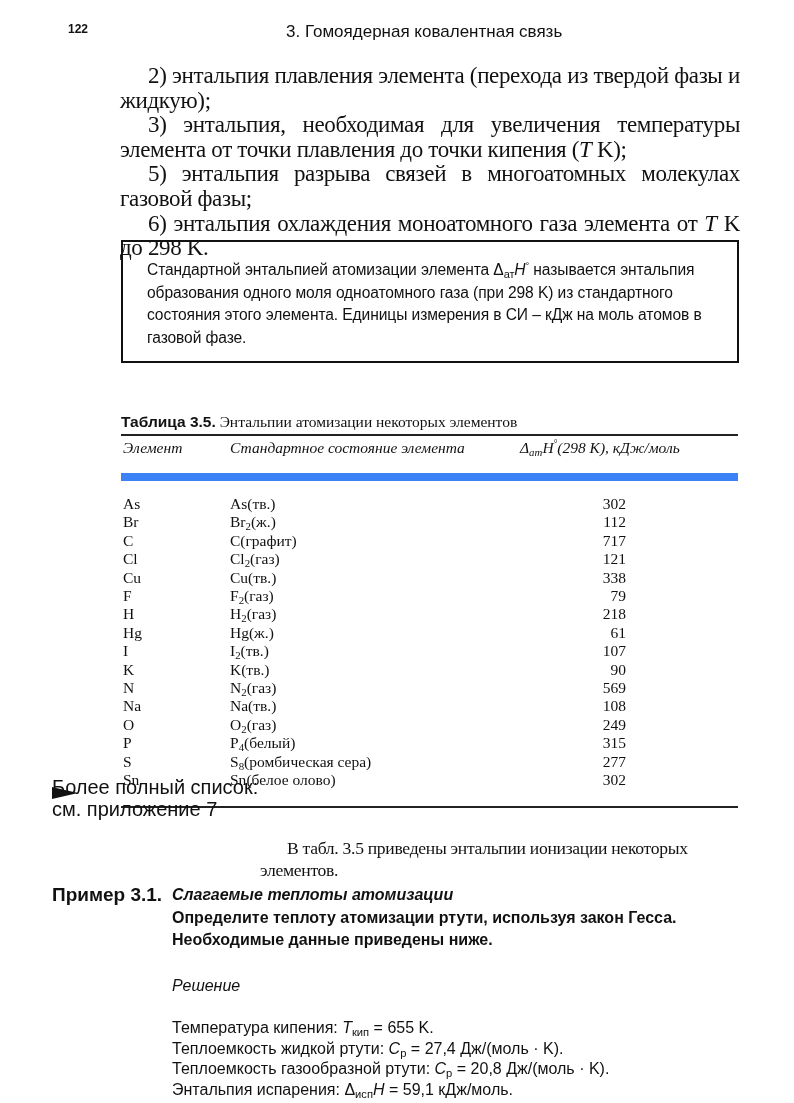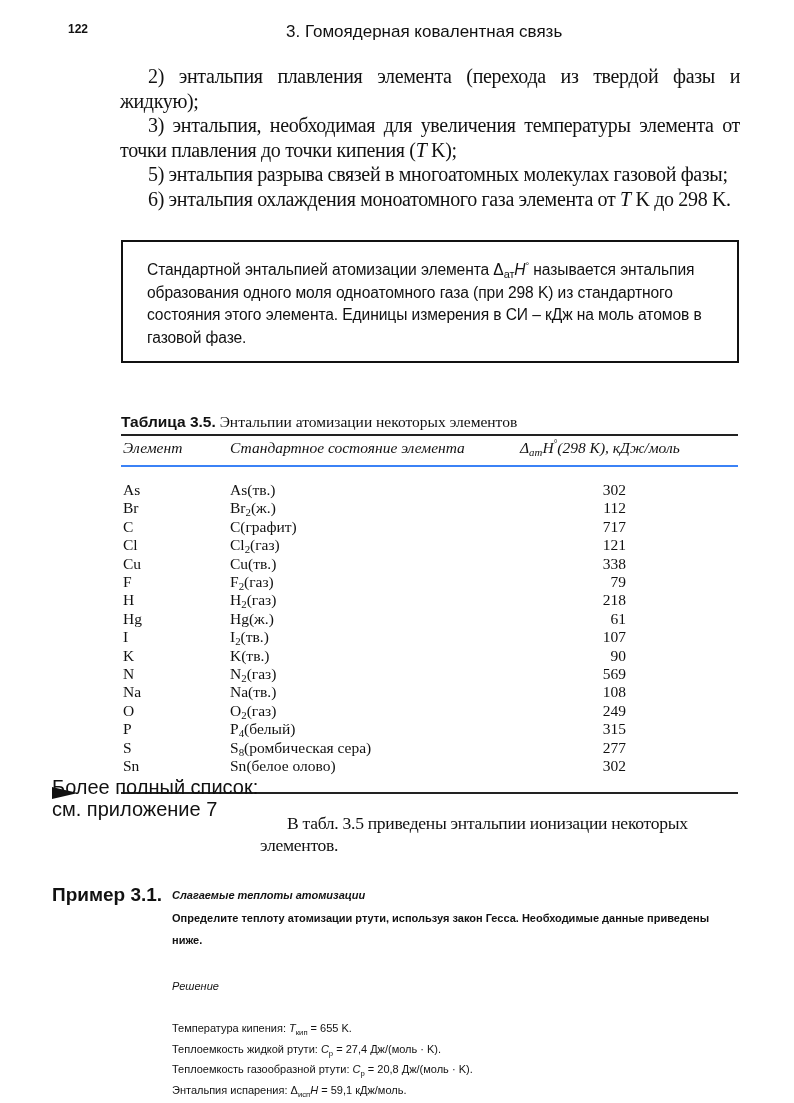--- a/index.html
+++ b/index.html
@@ -6,51 +6,51 @@
   body { width: 794px; height: 1103px; position: relative; overflow: hidden; color: #111; }
   .sans { font-family: "Liberation Sans", "DejaVu Sans", sans-serif; }
   .serif { font-family: "Liberation Serif", "DejaVu Serif", serif; }
   .abs { position: absolute; }
 
   
   #page-number { left: 68px; top: 22px; font-size: 12px; font-weight: bold; }
   #running-title { left: 286px; top: 22px; font-size: 17px; }
 
   
-  #list { left: 120px; top: 64px; width: 620px; font-size: 20px; line-height: 24.6px; text-align: justify; letter-spacing: -0.35px; }
+  #list { left: 120px; top: 64px; width: 620px; font-size: 23px; line-height: 24.6px; text-align: justify; letter-spacing: -0.35px; }
   #list p { margin: 0; text-indent: 28px; }
 
   
   #def-box { left: 121px; top: 240px; width: 614px; height: 119px; border: 2px solid #111; }
   #def-text { position: absolute; left: 24px; top: 17px; width: 560px; font-size: 15.6px; line-height: 22.5px; letter-spacing: -0.1px; }
 
   
   #table-caption { left: 121px; top: 413px; font-size: 15.5px; }
   #table-caption b { font-family: "Liberation Sans", "DejaVu Sans", sans-serif; font-weight: bold; }
   #table-wrap { left: 121px; top: 434px; width: 617px; }
   table { border-collapse: collapse; width: 100%; font-size: 15.5px; }
-  thead th { font-style: italic; font-weight: normal; text-align: left; padding: 2px 0 8px 0; border-top: 2px solid #222; border-bottom: 2px solid #3b82f6; height: 19px; }
+  thead th { font-style: italic; font-weight: normal; text-align: left; padding: 2px 0 16px 0; border-top: 2px solid #222; border-bottom: 8px solid #3b82f6; height: 19px; }
   tbody td { padding: 0; height: 18.4px; line-height: 18.4px; }
   tbody tr:first-child td { padding-top: 14px; }
   tbody tr:last-child td { padding-bottom: 16px; border-bottom: 2px solid #222; }
   .col-el { width: 107px; padding-left: 2px !important; }
   .col-st { width: 290px; }
   .col-val { text-align: right; padding-right: 112px !important; }
   th.col-val { text-align: left; padding-left: 0; padding-right: 0 !important; }
   sub { font-size: 70%; vertical-align: -3px; line-height: 0; }
   sup { font-size: 60%; line-height: 0; }
 
   
   #arrow-icon { left: 52px; top: 787px; width: 0; height: 0; border-top: 6px solid transparent; border-bottom: 6px solid transparent; border-left: 26px solid #111; }
   #margin-note { left: 52px; top: 776px; font-size: 20px; line-height: 22px; }
-  #note-para { left: 260px; top: 812px; width: 480px; font-size: 17.6px; line-height: 22px; text-indent: 0; letter-spacing: -0.3px; }
+  #note-para { left: 260px; top: 837px; width: 480px; font-size: 17.6px; line-height: 22px; text-indent: 0; letter-spacing: -0.3px; }
 
   
   #example-label { left: 52px; top: 884px; font-size: 19px; font-weight: bold; }
-  #example-body { left: 172px; top: 884px; width: 570px; font-size: 11px; line-height: 22.5px; }
+  #example-body { left: 172px; top: 884px; width: 570px; font-size: 16px; line-height: 22.5px; }
   #example-title { font-weight: bold; font-style: italic; }
   #example-task { font-weight: bold; }
   #solution-label { font-style: italic; margin-top: 23px; }
   #solution-data { margin-top: 21px; line-height: 20.5px; }
   #solution-data div { margin: 0; }
 </style>
 </head>
 <body>
 
 <div id="page-number" class="abs sans">122</div>

